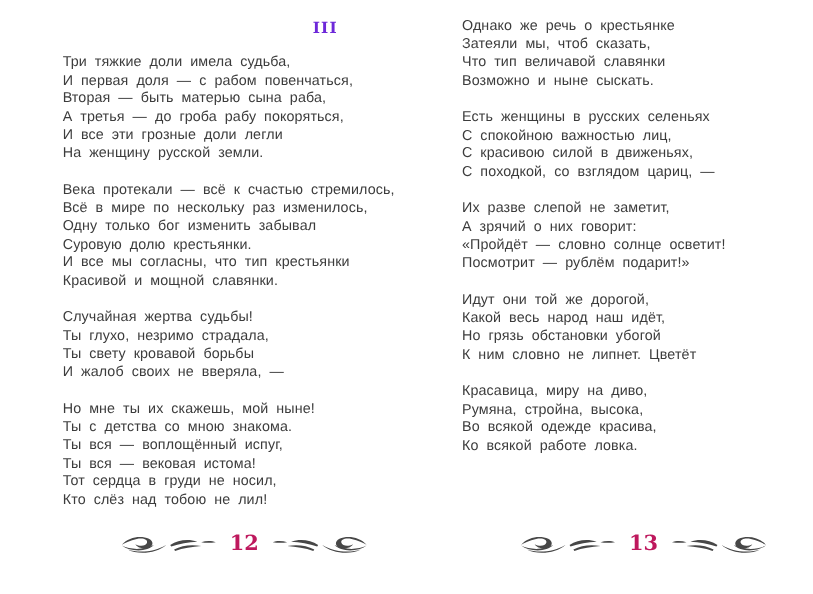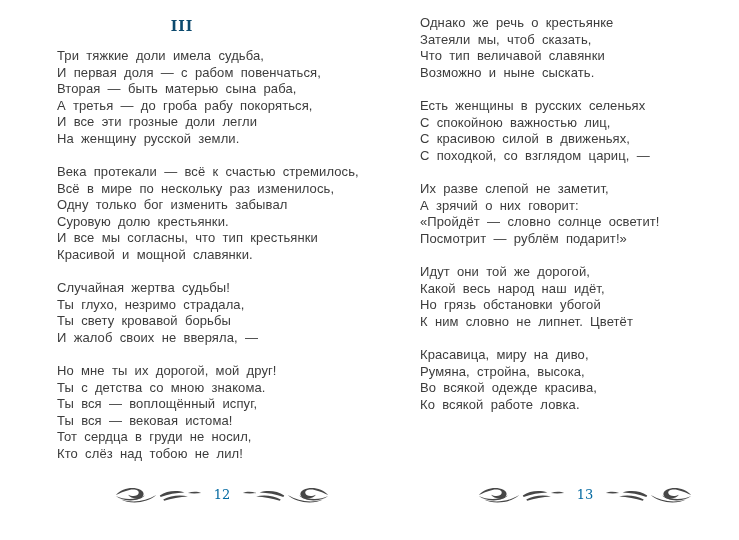--- a/index.html
+++ b/index.html
@@ -25,26 +25,26 @@
     height: 540px;
   }
   .page.left  { left: 57px; }
   .page.right { left: 420px; }
 
   .section-heading {
     margin: 18px 0 0 0;
     width: 250px;
     height: 17px;
     line-height: 17px;
-    text-align: center;
+    text-align: right;
     font-family: "DejaVu Serif", "Liberation Serif", serif;
     font-size: 14px;
     font-weight: bold;
     letter-spacing: 1px;
-    color: #0c4a6e;
+    color: #6d28d9;
   }
   .page.left  .stanza:first-of-type { margin-top: 13px; }
   .page.right .stanza:first-of-type { margin-top: 15px; }
   .stanza { margin: 0 0 17px 0; }
   .stanza p {
     margin: 0;
     font-size: 13px;
     line-height: 16.5px;
     white-space: nowrap;
     word-spacing: 3.5px;
@@ -57,23 +57,23 @@
     left: 0;
     width: 330px;
     height: 26px;
     display: flex;
     justify-content: center;
     align-items: center;
     gap: 10px;
   }
   .pagenum {
     font-family: "DejaVu Serif", "Liberation Serif", serif;
-    font-size: 13px;
-    font-weight: normal;
-    color: #0369a1;
+    font-size: 19px;
+    font-weight: bold;
+    color: #be185d;
     padding: 0 2px 4px 2px;
   }
   .flourish { display: inline-block; width: 88px; height: 20px; }
   .flourish svg { display: block; }
   .flourish.mirrored svg { transform: scaleX(-1); }
 </style>
 </head>
 <body>
 
 <div class="spread">
@@ -100,21 +100,21 @@
     </div>
 
     <div class="stanza">
       <p>Случайная жертва судьбы!</p>
       <p>Ты глухо, незримо страдала,</p>
       <p>Ты свету кровавой борьбы</p>
       <p>И жалоб своих не вверяла, —</p>
     </div>
 
     <div class="stanza">
-      <p>Но мне ты их дорогой, мой друг!</p>
+      <p>Но мне ты их скажешь, мой ныне!</p>
       <p>Ты с детства со мною знакома.</p>
       <p>Ты вся — воплощённый испуг,</p>
       <p>Ты вся — вековая истома!</p>
       <p>Тот сердца в груди не носил,</p>
       <p>Кто слёз над тобою не лил!</p>
     </div>
 
     <footer class="pagefoot">
       <span class="flourish">
         <svg width="88" height="20" viewBox="0 0 100 22" fill="#474747" xmlns="http://www.w3.org/2000/svg">

